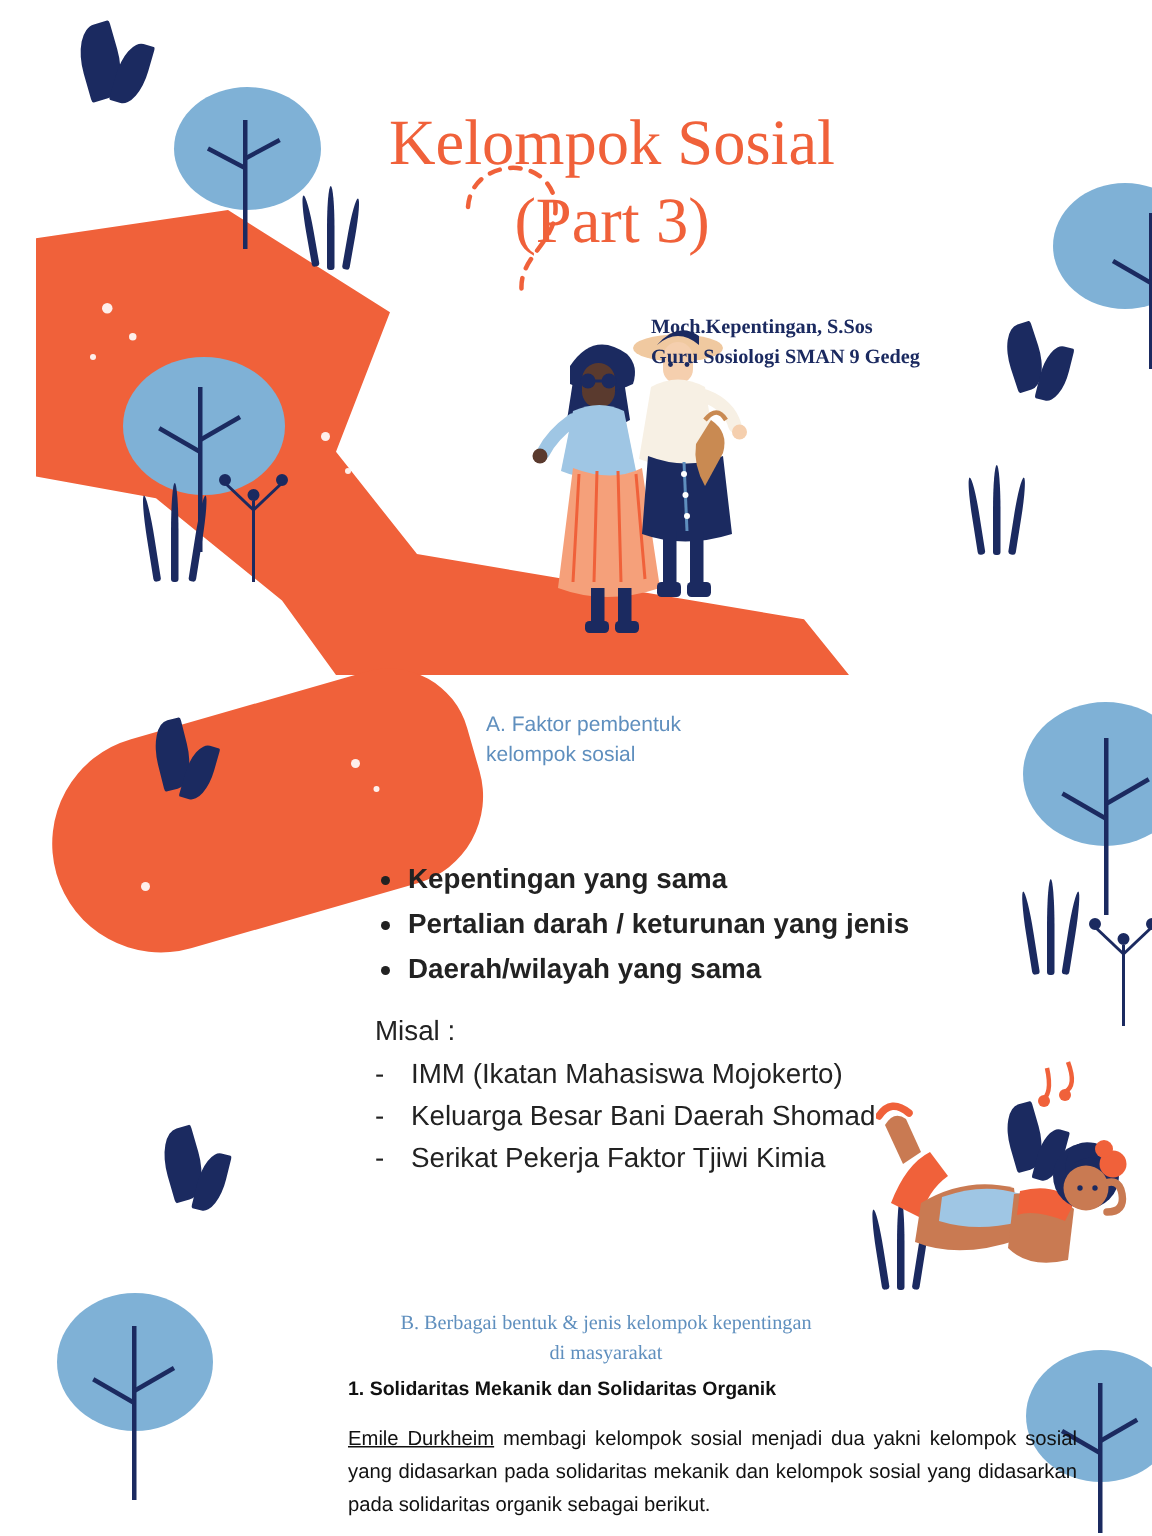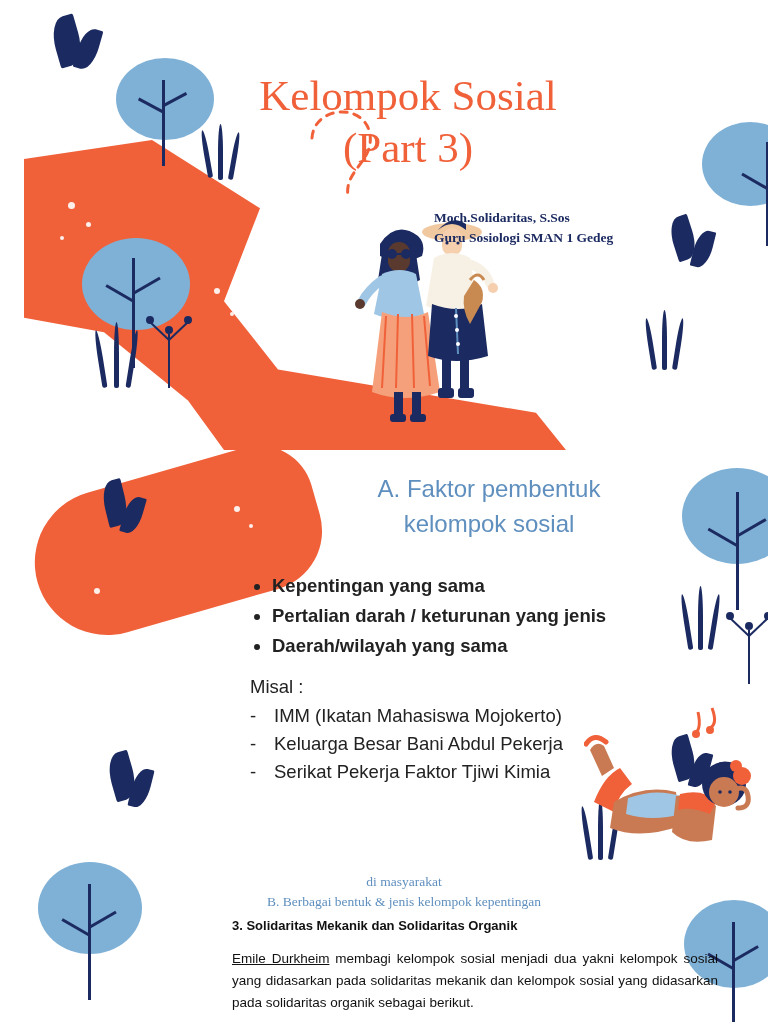--- a/index.html
+++ b/index.html
@@ -43,22 +43,22 @@
     font-family:"Liberation Serif", serif;
     color:#f0613a;font-size:43px;line-height:1.22;z-index:6;
   }
   .title .l2{display:block;}
   .author{
     position:absolute;top:208px;left:410px;width:330px;
     font-family:"Liberation Serif", serif;
     color:#1b2a60;font-size:13.5px;font-weight:bold;line-height:1.5;z-index:6;
   }
   .section-a{
-    position:absolute;top:472px;left:300px;width:330px;text-align:center;
-    color:#5f8fbe;font-size:24px;line-height:1.45;z-index:6;
+    position:absolute;top:472px;left:300px;width:330px;
+    color:#5f8fbe;font-size:14px;line-height:1.45;z-index:6;
   }
   .bullets{
     position:absolute;top:572px;left:226px;width:470px;z-index:6;
     color:#222;font-size:18.5px;line-height:1.52;font-weight:bold;
   }
   .bullets li{margin:0 0 2px 0;}
   .bullets ul{margin:0;padding-left:22px;list-style:disc;}
   .misal-label{
     position:absolute;top:676px;left:226px;color:#222;font-size:18.5px;z-index:6;
   }
@@ -258,22 +258,22 @@
       <circle cx="126" cy="24" r="4" fill="#f0613a"></circle>
     </g>
   </svg>
 
   <div class="title">
     <span>Kelompok Sosial</span>
     <span class="l2">(Part 3)</span>
   </div>
 
   <div class="author">
-    <div>Moch.Solidaritas, S.Sos</div>
-    <div>Guru Sosiologi SMAN 1 Gedeg</div>
+    <div>Moch.Kepentingan, S.Sos</div>
+    <div>Guru Sosiologi SMAN 9 Gedeg</div>
   </div>
 
   <div class="section-a">
     <div>A. Faktor pembentuk</div>
     <div>kelompok sosial</div>
   </div>
 
   <div class="bullets">
     <ul>
       <li>Kepentingan yang sama</li>
@@ -284,32 +284,32 @@
 
   <div class="misal-label">Misal :</div>
 
   <div class="dashlist">
     <div>
         <span class="dash">-</span>
         <span>IMM (Ikatan Mahasiswa Mojokerto)</span>
       </div>
     <div>
         <span class="dash">-</span>
-        <span>Keluarga Besar Bani Abdul Pekerja</span>
+        <span>Keluarga Besar Bani Daerah Shomad</span>
       </div>
     <div>
         <span class="dash">-</span>
         <span>Serikat Pekerja Faktor Tjiwi Kimia</span>
       </div>
   </div>
 
   <div class="section-b">
+    <div>B. Berbagai bentuk &amp; jenis kelompok kepentingan</div>
     <div>di masyarakat</div>
-    <div>B. Berbagai bentuk &amp; jenis kelompok kepentingan</div>
-  </div>
-
-  <div class="sub-1">3. Solidaritas Mekanik dan Solidaritas Organik</div>
+  </div>
+
+  <div class="sub-1">1. Solidaritas Mekanik dan Solidaritas Organik</div>
 
   <div class="para">
     <u>Emile Durkheim</u><span> membagi kelompok sosial menjadi dua yakni kelompok sosial yang didasarkan pada solidaritas mekanik dan kelompok sosial yang didasarkan pada solidaritas organik sebagai berikut.</span>
   </div>
 
 </div>
 
 </body></html>

